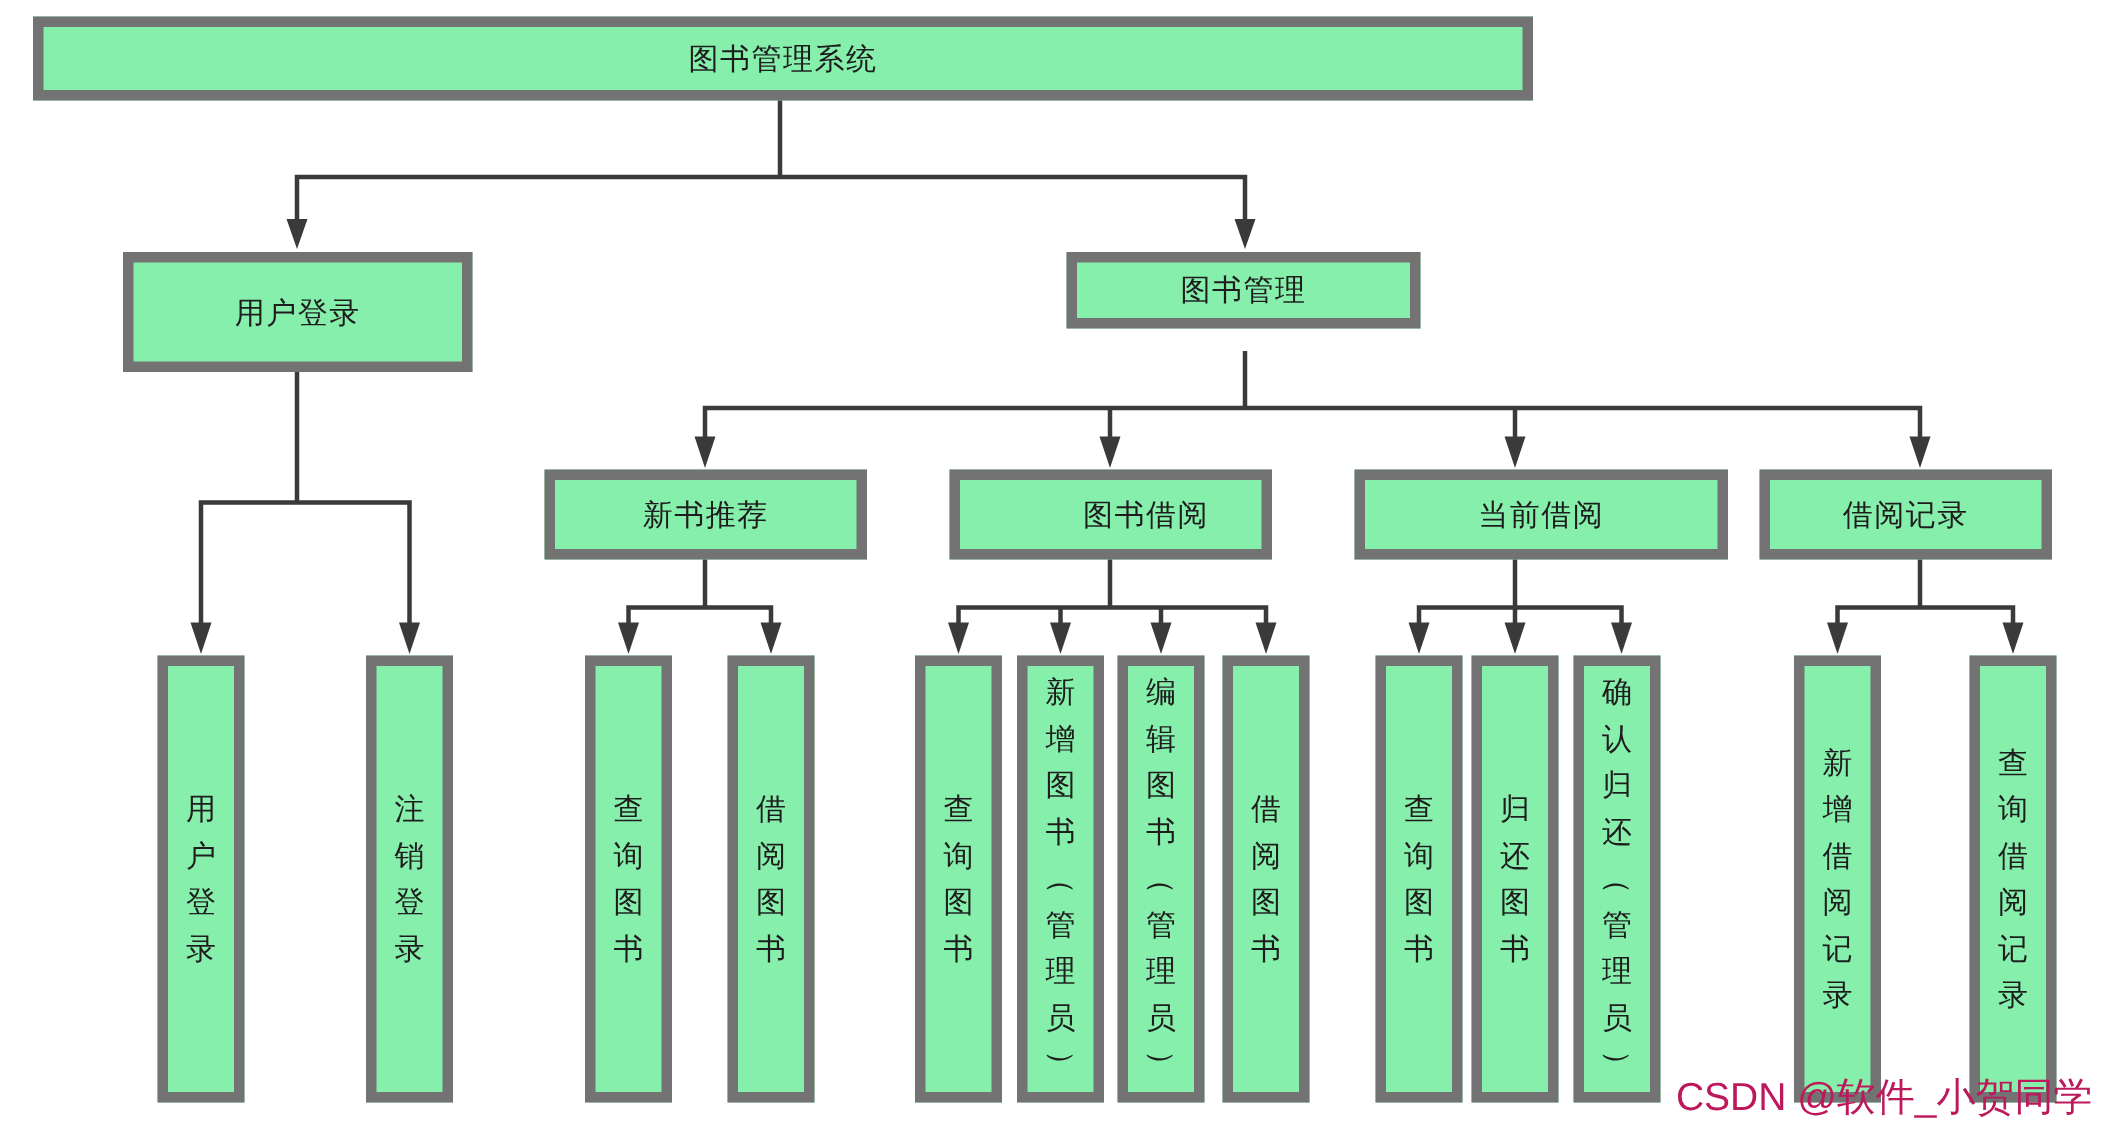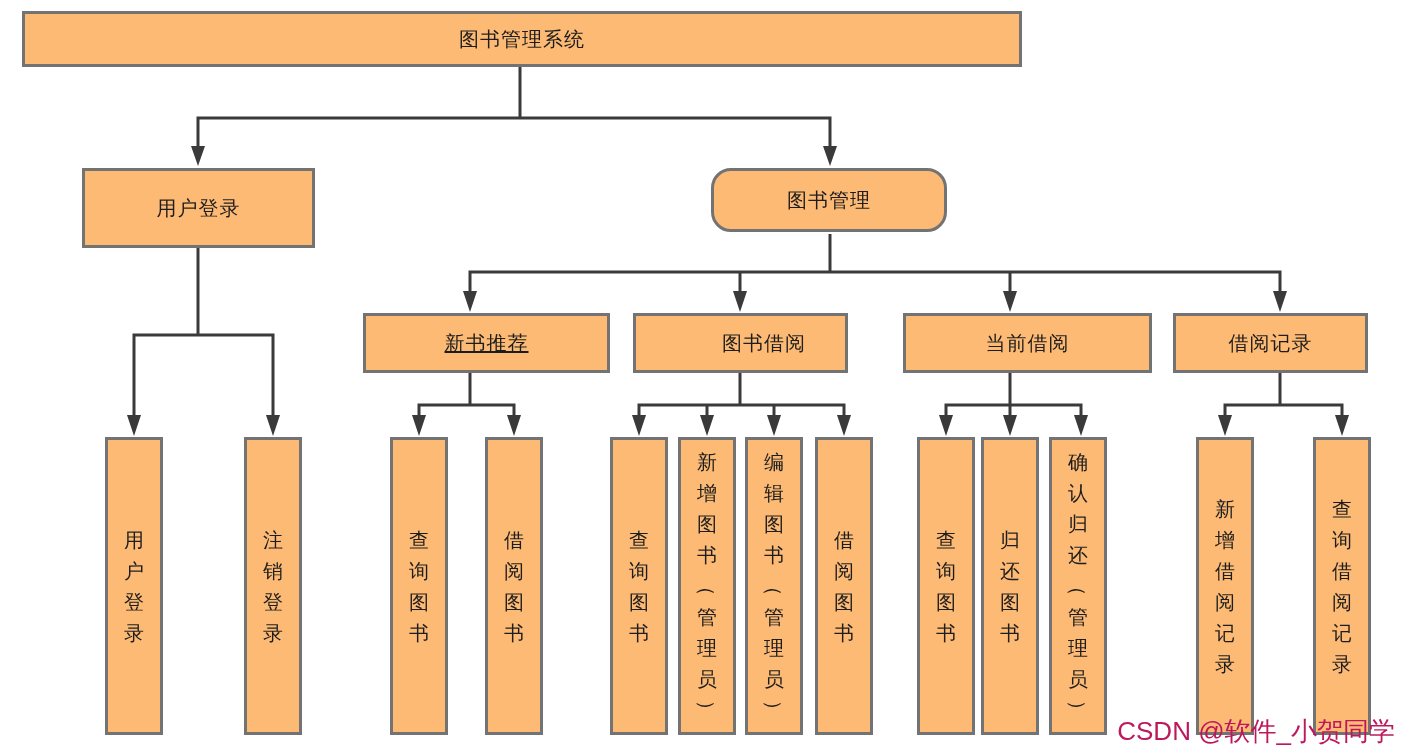--- a/index.html
+++ b/index.html
@@ -13,43 +13,43 @@
   }
   svg.connectors {
     position: absolute;
     left: 0; top: 0;
     width: 1405px; height: 747px;
     z-index: 1;
   }
   .node {
     position: absolute;
     box-sizing: border-box;
-    border: 3px solid #737373;
-    background: #fdba74;
+    border: 7px solid #737373;
+    background: #86efac;
     color: #1d1d1d;
     display: flex;
     align-items: center;
     justify-content: center;
     z-index: 2;
     font-size: 20px;
     letter-spacing: 1px;
   }
   .node.v {
     flex-direction: column;
     gap: 11px;
     letter-spacing: 0;
     line-height: 1;
   }
   .node.v span { display: block; }
   .node.v span.rot { transform: rotate(90deg); }
   
   #n-root   { left: 22px;  top: 11px;  width: 1000px; height: 56px; }
   #n-login  { left: 82px;  top: 168px; width: 233px;  height: 80px; }
-  #n-mgmt   { left: 711px; top: 168px; width: 236px;  height: 64px; border-radius: 20px; }
-  #n-rec    { left: 363px; top: 313px; width: 247px;  height: 60px; text-decoration: underline; }
+  #n-mgmt   { left: 711px; top: 168px; width: 236px;  height: 51px; }
+  #n-rec    { left: 363px; top: 313px; width: 215px;  height: 60px; }
   #n-borrow { left: 633px; top: 313px; width: 215px;  height: 60px; padding-left: 47px; }
   #n-cur    { left: 903px; top: 313px; width: 249px;  height: 60px; }
   #n-rc     { left: 1173px;top: 313px; width: 195px;  height: 60px; }
   .leaf     { top: 437px; width: 58px; height: 298px; }
   #n-l1  { left: 105px; }
   #n-l2  { left: 244px; }
   #n-l3  { left: 390px; }
   #n-l4  { left: 485px; }
   #n-l5  { left: 610px; }
   #n-l6  { left: 678px; }

